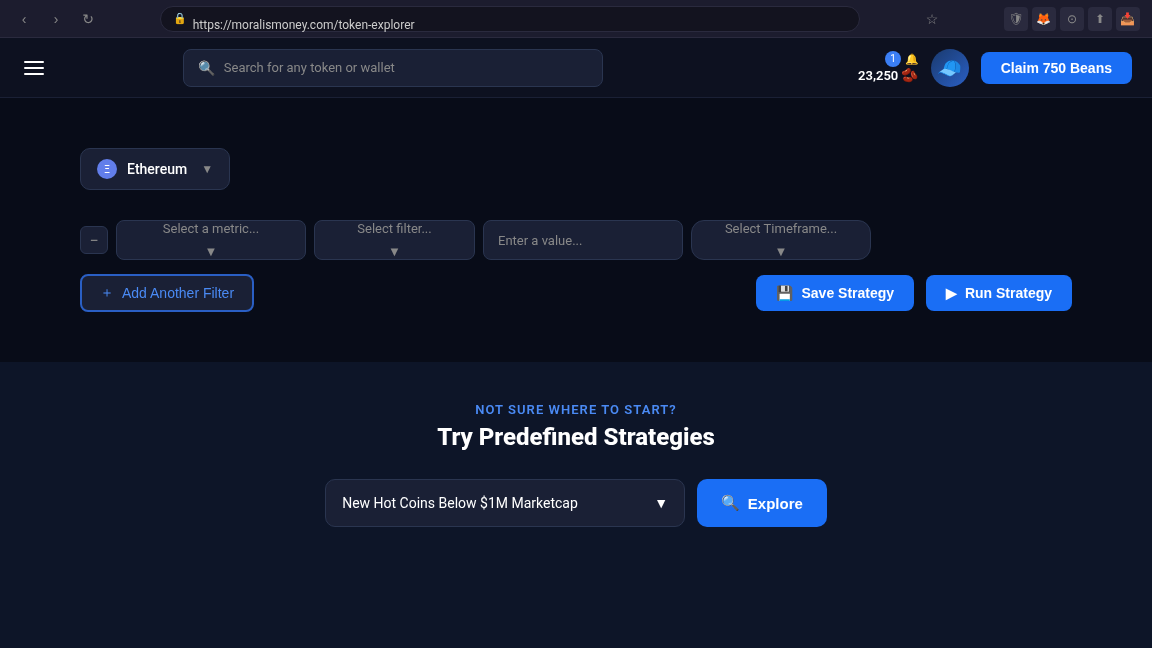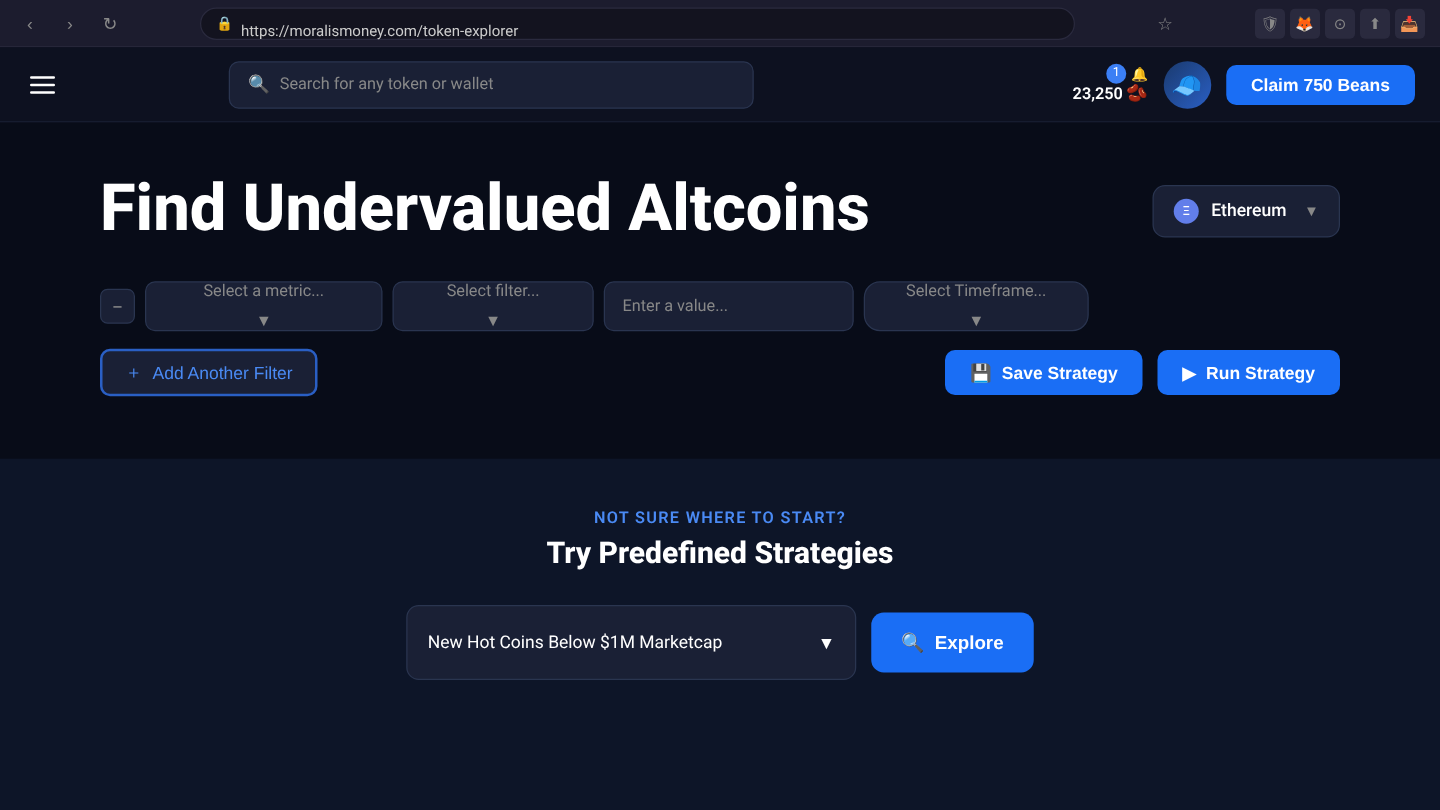--- a/index.html
+++ b/index.html
@@ -361,21 +361,21 @@
       color: #fff;
       margin-bottom: 28px;
     }
     .strategy-row {
       display: flex;
       align-items: center;
       gap: 12px;
     }
     .strategy-dropdown {
       width: 360px;
-      height: 60px;
+      height: 48px;
       background: #1a2035;
       border: 1px solid #2a3550;
       border-radius: 10px;
       display: flex;
       align-items: center;
       justify-content: space-between;
       padding: 0 16px;
       color: #fff;
       font-size: 14px;
       cursor: pointer;
@@ -444,21 +444,20 @@
           <span class="bean-emoji">🫘</span>
         </div>
       </div>
       <div class="avatar">🧢</div>
       <button class="claim-btn">Claim 750 Beans</button>
     </div>
   </nav>
 
   <div class="hero">
     <div class="hero-row">
-      <h1 class="hero-title">Find Undervalued Altcoins</h1>
       <div class="network-selector">
         <div class="eth-logo">Ξ</div>
         <span>Ethereum</span>
         <span class="chevron-down">▼</span>
       </div>
     </div>
 
     <div class="filter-row">
       <div class="remove-filter-btn">−</div>
 

